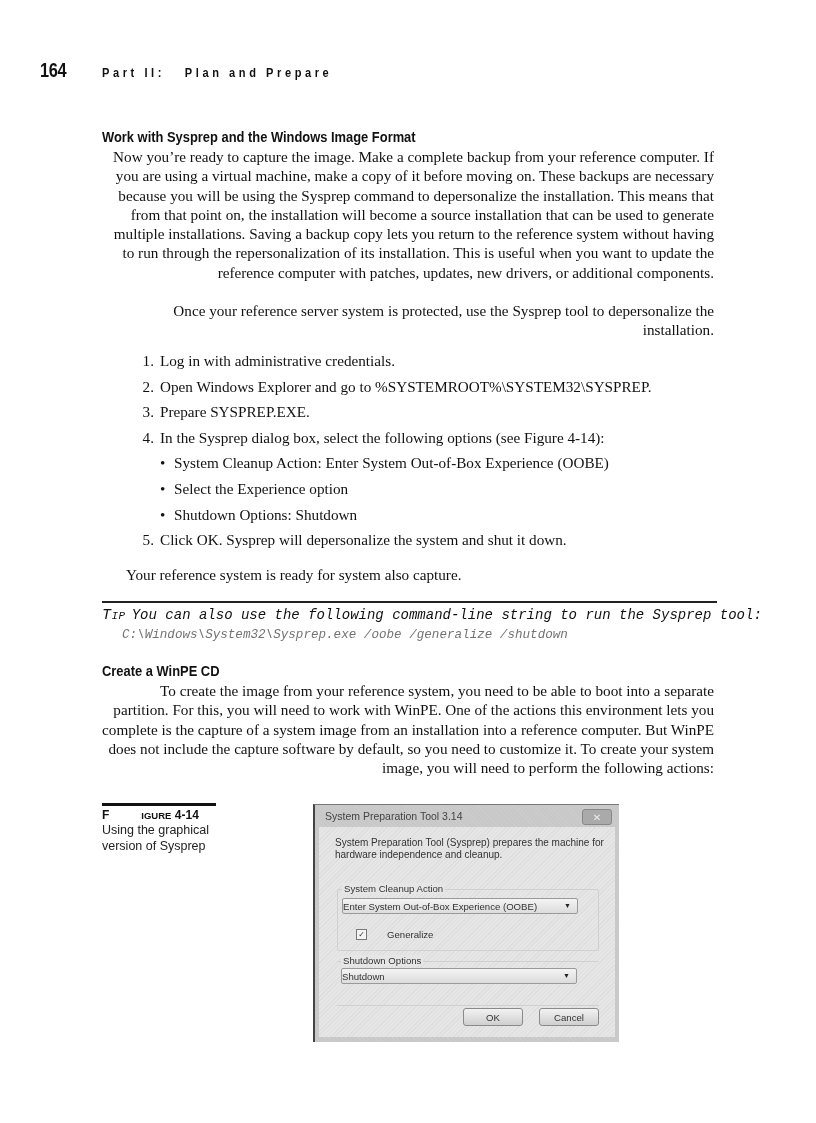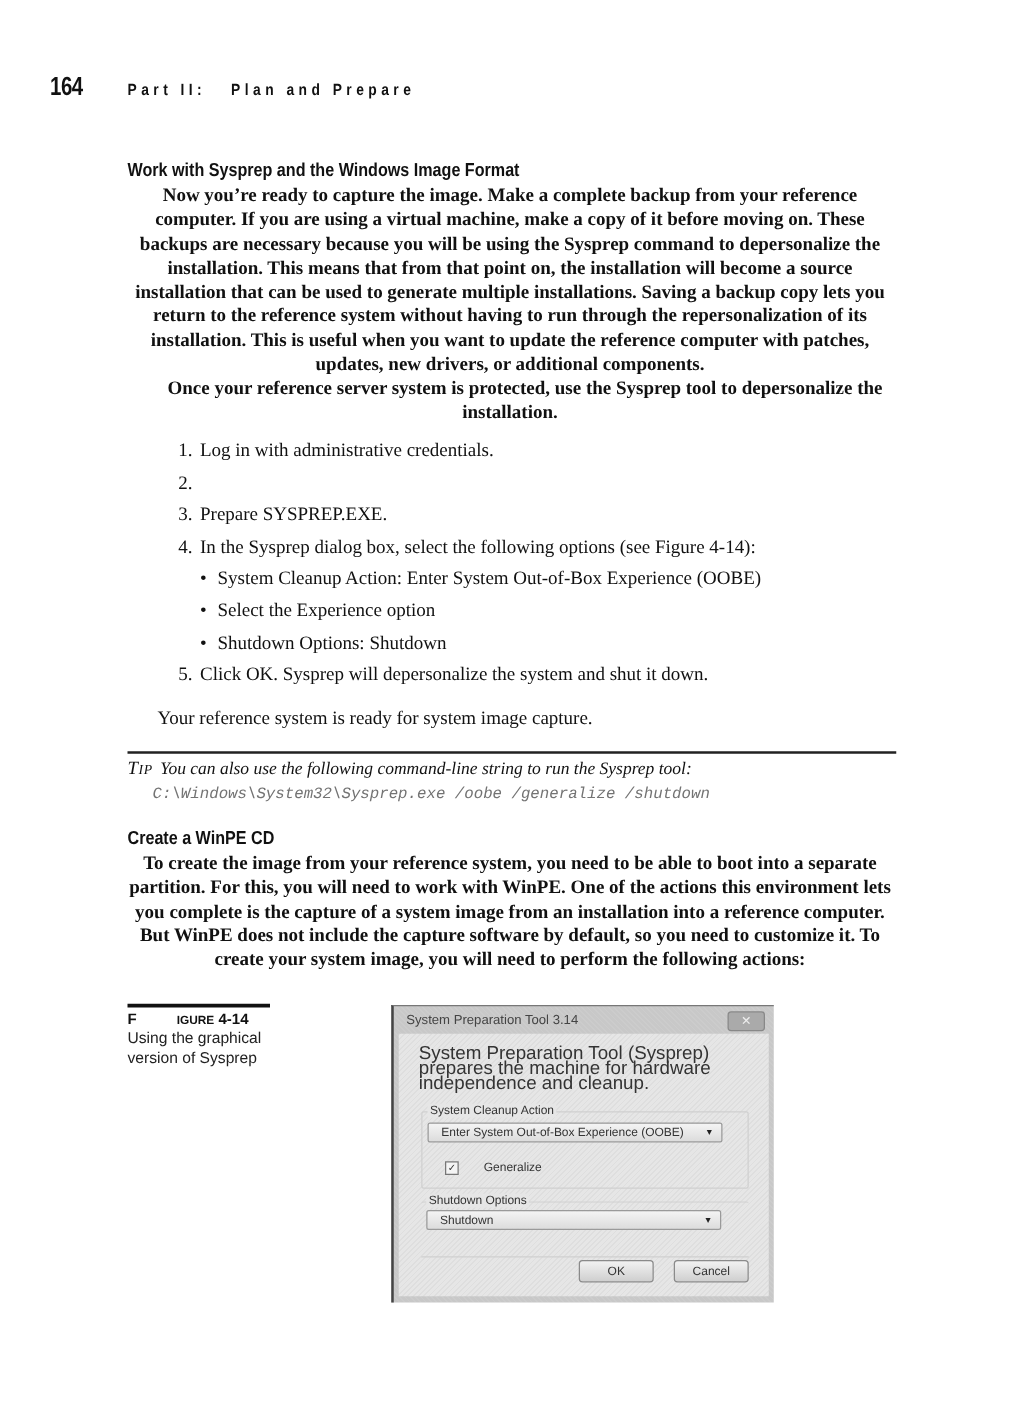--- a/index.html
+++ b/index.html
@@ -3,55 +3,55 @@
 <meta charset="utf-8">
 <style>
   html, body { margin: 0; padding: 0; background: #ffffff; }
   body { width: 816px; height: 1123px; position: relative; overflow: hidden; color: #111; }
 
   .running-head { position: absolute; left: 40px; top: 58px; height: 24px; display: flex; align-items: baseline; }
   .page-number { font-family: "Liberation Sans", sans-serif; font-weight: bold; font-size: 21px; transform: scaleX(0.78); transform-origin: left; letter-spacing: -0.5px; width: 40px; }
   .part-label { font-family: "Liberation Sans", sans-serif; font-weight: bold; font-size: 13px; letter-spacing: 4.2px; margin-left: 22px; transform: scaleX(0.85); transform-origin: left; }
 
   .h2 { position: absolute; left: 102px; font-family: "Liberation Sans", sans-serif; font-weight: bold; font-size: 15px; transform: scaleX(0.86); transform-origin: left; white-space: nowrap; }
-  .para { position: absolute; left: 102px; width: 612px; font-family: "Liberation Serif", serif; font-size: 15.2px; line-height: 19.3px; text-align: center; font-weight: bold; }
+  .para { position: absolute; left: 102px; width: 612px; font-family: "Liberation Serif", serif; font-size: 15.2px; line-height: 19.3px; text-align: right; }
 
   .steps { position: absolute; left: 136px; top: 352px; width: 580px; font-family: "Liberation Serif", serif; font-size: 15.2px; }
   .step { display: flex; height: 25.6px; align-items: flex-start; }
   .step-num { width: 18px; text-align: right; margin-right: 6px; }
   .bullet { display: flex; height: 25.6px; padding-left: 24px; }
   .bullet-dot { width: 14px; }
 
   .closing { position: absolute; left: 126px; top: 566px; font-family: "Liberation Serif", serif; font-size: 15.2px; }
 
   .tip-rule { position: absolute; left: 102px; top: 601px; width: 615px; height: 2px; background: #222; }
-  .tip-line { position: absolute; left: 102px; top: 607px; font-family: Liberation Serif, serif; font-style: italic; font-size: 14px; white-space: nowrap; }
+  .tip-line { position: absolute; left: 102px; top: 607px; font-family: Liberation Mono, monospace; font-style: italic; font-size: 14px; white-space: nowrap; }
   .tip-label { font-style: italic; font-size: 15px; letter-spacing: 0.5px; }
   .tip-label .small { font-size: 11px; }
   .tip-text { margin-left: 6px; }
   .tip-code { position: absolute; left: 122px; top: 628px; font-family: "Liberation Mono", monospace; font-style: italic; font-size: 12.6px; white-space: pre; color: #737373; }
 
   .fig-rule { position: absolute; left: 102px; top: 803px; width: 114px; height: 3px; background: #111; }
   .fig-label { position: absolute; left: 102px; top: 808px; font-family: "Liberation Sans", sans-serif; font-weight: bold; font-size: 12px; }
   .fig-label .small { font-size: 9.5px; padding-left: 32px; }
   .fig-caption { position: absolute; left: 102px; top: 823px; width: 140px; font-family: "Liberation Sans", sans-serif; font-size: 12.5px; line-height: 15.5px; color: #222; }
 
   
   .dialog { position: absolute; left: 313px; top: 804px; width: 306px; height: 238px; background: #c8c8c8; border-left: 2px solid #444; border-top: 1px solid #777; box-sizing: border-box;
     background-image: repeating-linear-gradient(45deg, rgba(255,255,255,0.08) 0 1px, transparent 1px 3px); }
   .titlebar { position: absolute; left: 0; top: 0; right: 0; height: 22px; display: flex; align-items: center; }
   .title-text { margin-left: 10px; font-family: "Liberation Sans", sans-serif; font-size: 10.5px; color: #444; }
   .close-btn { position: absolute; right: 7px; top: 4px; width: 28px; height: 14px; border: 1px solid #888; border-radius: 3px; background: #aaa; display: flex; align-items: center; justify-content: center; font-family: "DejaVu Sans", sans-serif; font-size: 10px; color: #eee; font-weight: bold; }
   .client { position: absolute; left: 4px; top: 22px; right: 4px; bottom: 5px; background: #e6e6e6;
     background-image: repeating-linear-gradient(135deg, rgba(0,0,0,0.035) 0 1px, transparent 1px 3px); }
-  .desc { position: absolute; left: 16px; top: 10px; width: 270px; font-family: "Liberation Sans", sans-serif; font-size: 15px; line-height: 12px; color: #333; }
+  .desc { position: absolute; left: 16px; top: 10px; width: 270px; font-family: "Liberation Sans", sans-serif; font-size: 10px; line-height: 12px; color: #333; }
   .group { position: absolute; left: 18px; right: 16px; border: 1px solid #d0d0d0; border-radius: 2px; }
   .group-label { position: absolute; left: 4px; top: -7px; background: #e6e6e6; padding: 0 2px; font-family: Liberation Sans, sans-serif; font-size: 9.6px; color: #333; }
   .select { position: absolute; left: 4px; width: 236px; height: 16px; border: 1px solid #9a9a9a; border-radius: 2px; background: linear-gradient(#f4f4f4, #dcdcdc); box-sizing: border-box; display: flex; align-items: center; }
-  .select-value { margin-left: 10px; font-family: "Liberation Sans", sans-serif; font-size: 9.6px; color: #333; }
+  .select-value { margin-left: 0; font-family: "Liberation Sans", sans-serif; font-size: 9.6px; color: #333; }
   .select-arrow { position: absolute; right: 6px; top: 3px; font-size: 7px; color: #222; }
   .check-row { position: absolute; left: 18px; top: 39px; display: flex; align-items: center; }
   .checkbox { width: 9px; height: 9px; border: 1px solid #777; background: #f4f4f4; font-size: 8px; line-height: 9px; text-align: center; color: #333; }
   .check-label { margin-left: 20px; font-family: "Liberation Sans", sans-serif; font-size: 9.6px; color: #333; }
   .sep { position: absolute; left: 18px; right: 16px; top: 178px; height: 1px; background: #d0d0d0; }
   .btn { position: absolute; top: 181px; width: 60px; height: 18px; border: 1px solid #8a8a8a; border-radius: 3px; background: linear-gradient(#f2f2f2, #cfcfcf); display: flex; align-items: center; justify-content: center; font-family: "Liberation Sans", sans-serif; font-size: 9.6px; color: #333; box-sizing: border-box; }
 </style>
 </head>
 <body>
 
@@ -64,20 +64,21 @@
 <div class="para" style="top:147px">Now you’re ready to capture the image. Make a complete backup from your reference computer. If you are using a virtual machine, make a copy of it before moving on. These backups are necessary because you will be using the Sysprep command to depersonalize the installation. This means that from that point on, the installation will become a source installation that can be used to generate multiple installations. Saving a backup copy lets you return to the reference system without having to run through the repersonalization of its installation. This is useful when you want to update the reference computer with patches, updates, new drivers, or additional components.</div>
 <div class="para" style="top:301px; text-indent:24px">Once your reference server system is protected, use the Sysprep tool to depersonalize the installation.</div>
 
 <div class="steps">
   <div class="step">
     <span class="step-num">1.</span>
     <span>Log in with administrative credentials.</span>
   </div>
   <div class="step">
     <span class="step-num">2.</span>
+    <span>Open Windows Explorer and go to %SYSTEMROOT%\SYSTEM32\SYSPREP.</span>
   </div>
   <div class="step">
     <span class="step-num">3.</span>
     <span>Prepare SYSPREP.EXE.</span>
   </div>
   <div class="step">
     <span class="step-num">4.</span>
     <span>In the Sysprep dialog box, select the following options (see Figure 4-14):</span>
   </div>
   <div class="bullet">
@@ -91,21 +92,21 @@
   <div class="bullet">
     <span class="bullet-dot">•</span>
     <span>Shutdown Options: Shutdown</span>
   </div>
   <div class="step">
     <span class="step-num">5.</span>
     <span>Click OK. Sysprep will depersonalize the system and shut it down.</span>
   </div>
 </div>
 
-<div class="closing">Your reference system is ready for system image capture.</div>
+<div class="closing">Your reference system is ready for system also capture.</div>
 
 <div class="tip-rule"></div>
 <div class="tip-line">
   <span class="tip-label"><span>T</span><span class="small">IP</span></span><span class="tip-text">You can also use the following command-line string to run the Sysprep tool:</span>
 </div>
 <div class="tip-code">C:\Windows\System32\Sysprep.exe /oobe /generalize /shutdown</div>
 
 <div class="h2" style="top:662px">Create a WinPE CD</div>
 <div class="para" style="top:681px">To create the image from your reference system, you need to be able to boot into a separate partition. For this, you will need to work with WinPE. One of the actions this environment lets you complete is the capture of a system image from an installation into a reference computer. But WinPE does not include the capture software by default, so you need to customize it. To create your system image, you will need to perform the following actions:</div>
 

